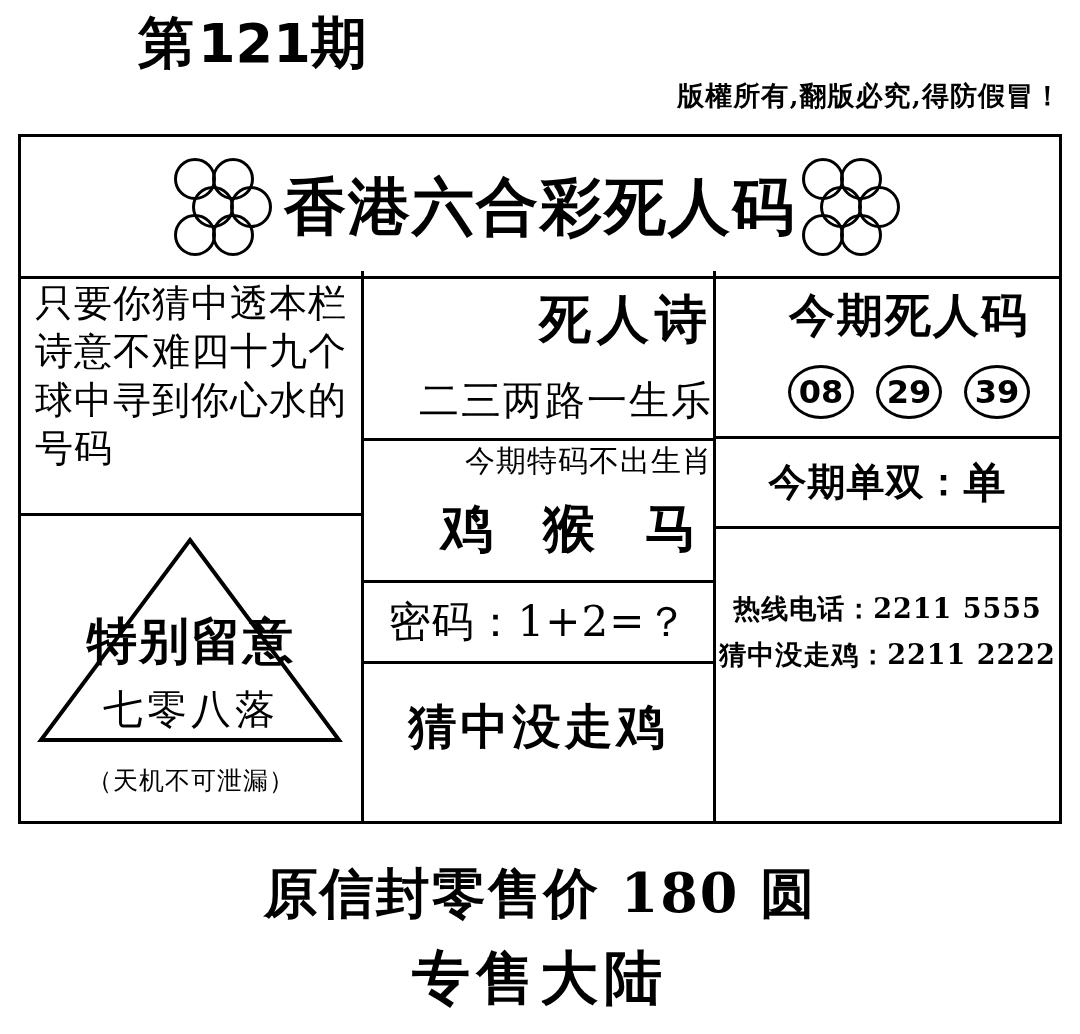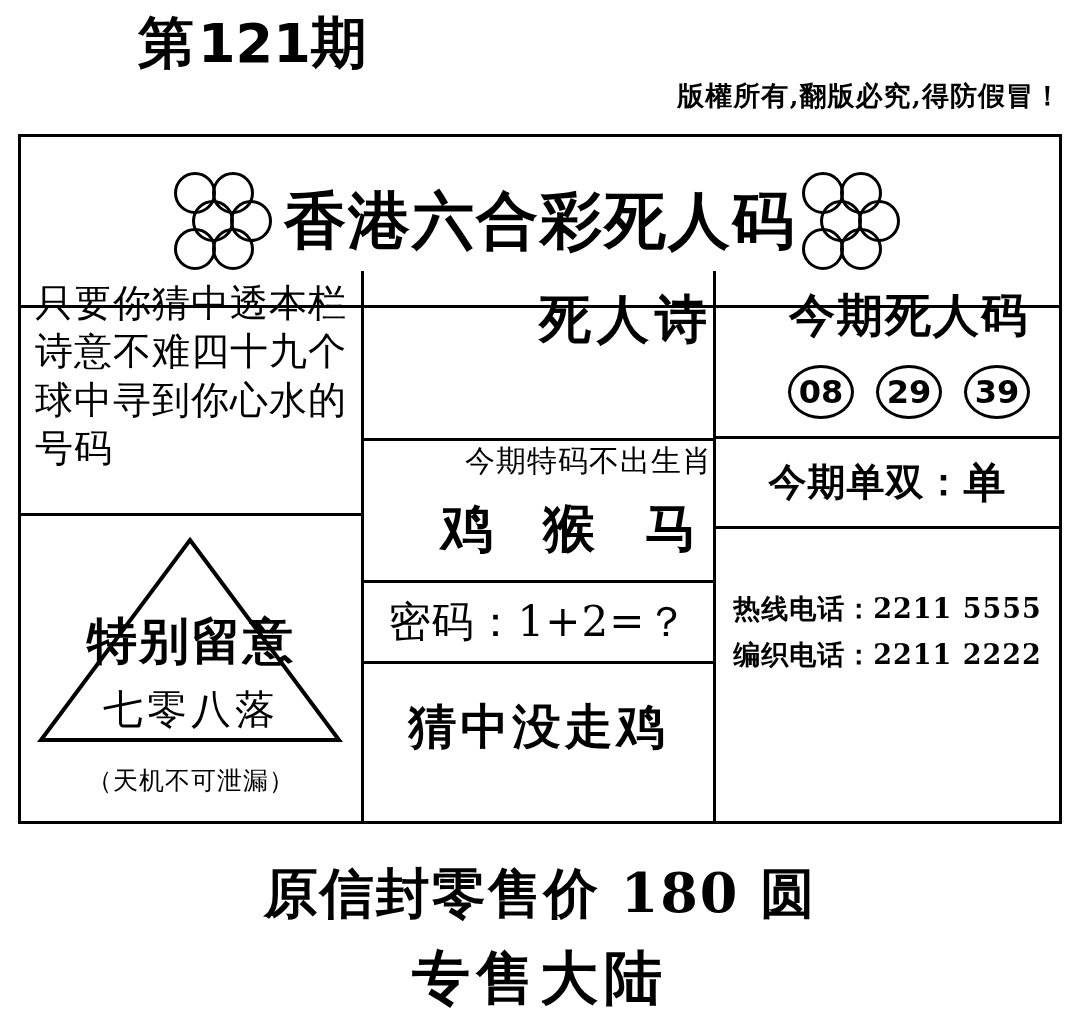--- a/index.html
+++ b/index.html
@@ -59,21 +59,21 @@
     border: 3px solid #000;
     box-sizing: border-box;
   }
 
   
   .title-band {
     position: absolute;
     left: 0;
     top: 0;
     width: 100%;
-    height: 171px;
+    height: 142px;
     border-bottom: 3px solid #000;
     box-sizing: border-box;
     display: flex;
     align-items: center;
     justify-content: center;
   }
   .title-text {
     font-family: "DejaVu Serif", "Liberation Serif", serif;
     font-weight: bold;
     font-size: 62px;
@@ -336,20 +336,21 @@
           </svg>
           <div class="special-title">特别留意</div>
           <div class="special-sub">七零八落</div>
           <div class="special-note">（天机不可泄漏）</div>
         </div>
       </div>
 
       <div class="col-mid">
         <div class="mid-cell poem-head">
           <div class="poem-title">死人诗</div>
+          <div class="poem-line">二三两路一生乐</div>
         </div>
         <div class="mid-cell zodiac-cell">
           <div class="zodiac-label">今期特码不出生肖</div>
           <div class="zodiac-values">鸡 猴 马</div>
         </div>
         <div class="mid-cell code-cell">密码：1+2=？</div>
         <div class="mid-cell tail-cell">猜中没走鸡</div>
       </div>
 
       <div class="col-right">
@@ -363,21 +364,21 @@
         </div>
         <div class="r-cell r-line">
           <span>今期单双：</span>
           <span class="val">单</span>
         </div>
         <div class="r-cell r-phones">
           <div class="phone-row">
             <span>热线电话：</span><span>2211  5555</span>
           </div>
           <div class="phone-row">
-            <span>编织电话：</span><span>2211  2222</span>
+            <span>猜中没走鸡：</span><span>2211  2222</span>
           </div>
         </div>
       </div>
 
     </div>
   </div>
 
   <div class="footer1">原信封零售价 180 圆</div>
   <div class="footer2">专售大陆</div>
 

